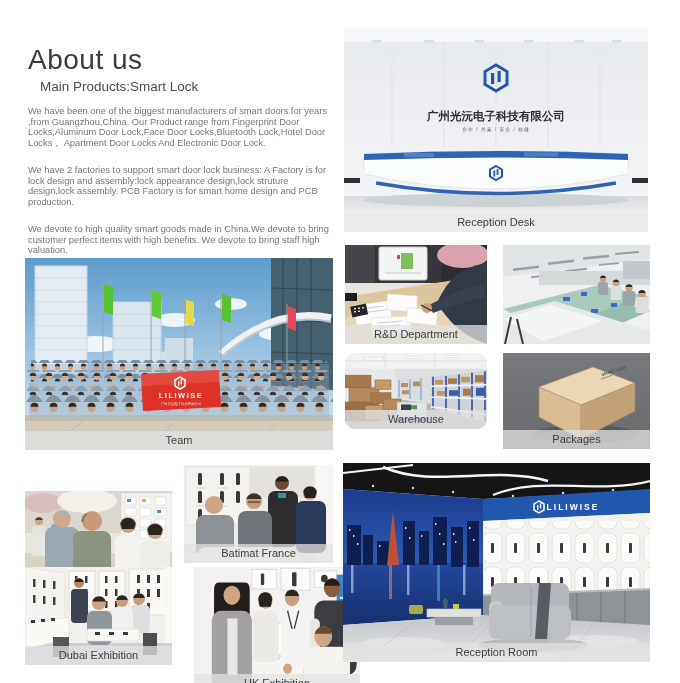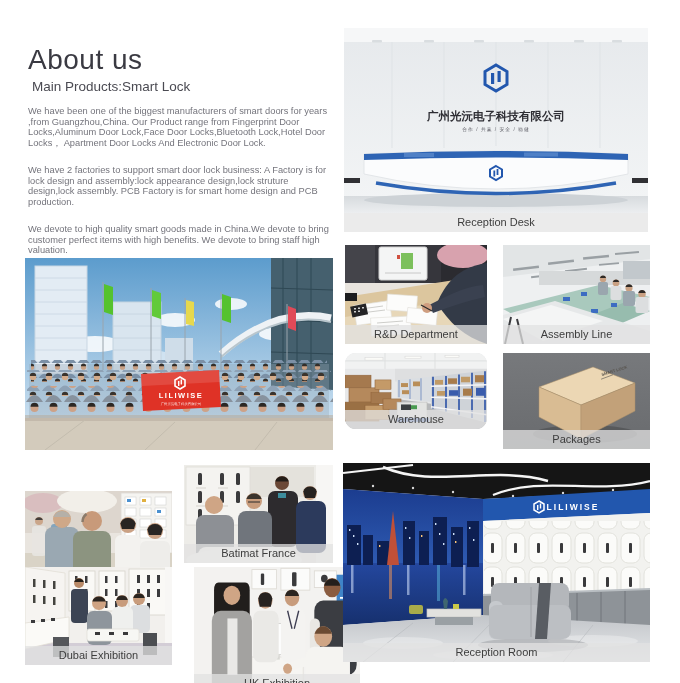--- a/index.html
+++ b/index.html
@@ -2,21 +2,21 @@
 <html><head>
 <meta charset="utf-8">
 <style>
   html,body{margin:0;padding:0;background:#ffffff;}
   body{font-family:"Liberation Sans", sans-serif;}
   .page{position:relative;width:680px;height:683px;background:#ffffff;overflow:hidden;}
 
   
   .about{position:absolute;left:28px;top:44px;width:306px;}
   .about h1{margin:0;font-size:28px;font-weight:400;color:#3a3a42;letter-spacing:.5px;}
-  .about h2{margin:3px 0 0 4px;font-size:13.5px;font-weight:400;color:#4a4a52;}
+  .about h2{margin:3px 0 0 12px;font-size:13.5px;font-weight:400;color:#4a4a52;}
   .about p{margin:17px 0 0 0;font-size:9.3px;line-height:10.5px;color:#74747c;}
   .about p.first{margin-top:12px;}
 
   
   figure{position:absolute;margin:0;padding:0;overflow:hidden;background:#eee;}
   figure svg{position:absolute;left:0;top:0;width:100%;height:100%;display:block;}
   figcaption{position:absolute;left:0;right:0;bottom:0;height:19px;line-height:19px;
              text-align:center;font-size:11px;color:#3d3d3d;
              background:rgba(225,225,225,.75);}
   .f-reception-desk{left:344px;top:28px;width:304px;height:204px;}
@@ -195,20 +195,21 @@
         <path d="M116,116 L194,112 L195,124 L117,128 Z" fill="#ffffff" opacity=".12"></path>
         <g>
           <polygon points="155,119 160,122 160,128 155,131 150,128 150,122" fill="none" stroke="#ffffff" stroke-width="1.6"></polygon>
           <rect x="153" y="123" width="1.4" height="5" fill="#ffffff"></rect>
           <rect x="155.6" y="121.5" width="1.4" height="5" fill="#ffffff"></rect>
         </g>
         <text x="156" y="140" text-anchor="middle" font-size="7.5" font-weight="bold" letter-spacing="1.5" fill="#ffffff">LILIWISE</text>
         <text x="156" y="147" text-anchor="middle" font-size="3.4" fill="#ffffff" opacity=".9">广州光沅电子科技有限公司</text>
       </g>
     </svg>
+    <figcaption>Team</figcaption>
   </figure>
 
   <figure class="f-rd">
     <svg viewBox="0 0 142 99" preserveAspectRatio="none">
       <rect width="142" height="99" fill="#e8e4de"></rect>
       <rect width="142" height="38" fill="#36363c"></rect>
       <rect x="96" width="46" height="38" fill="#2b2b30"></rect>
       <rect width="30" height="38" fill="#44444a"></rect>
       <ellipse cx="118" cy="10" rx="26" ry="13" fill="#d8a2ae"></ellipse>
       <g>
@@ -299,21 +300,20 @@
           <rect x="132.5" y="52" width="13" height="16" rx="2" fill="#dcdedf"></rect>
         </g>
       </g>
       <polygon points="0,70 52,56 147,86 147,99 0,99" fill="#e6e8e9"></polygon>
       <polygon points="0,74 48,60 100,76 40,96" fill="#f4f5f5"></polygon>
       <g stroke="#3a3a3e" stroke-width="2">
         <line x1="8" y1="72" x2="2" y2="99"></line>
           <line x1="14" y1="74" x2="20" y2="99"></line>
       </g>
     </svg>
-    <figcaption>Assembly Line</figcaption>
   </figure>
 
   <figure class="f-warehouse">
     <svg viewBox="0 0 142 96" preserveAspectRatio="none">
       <rect width="142" height="96" fill="#e7e8e9"></rect>
       <rect width="142" height="20" fill="#f1f2f2"></rect>
       <g stroke="#dcdddd">
           <line x1="0" y1="10" x2="142" y2="10"></line>
           <line x1="40" y1="0" x2="40" y2="20"></line>
           <line x1="90" y1="0" x2="90" y2="20"></line>

